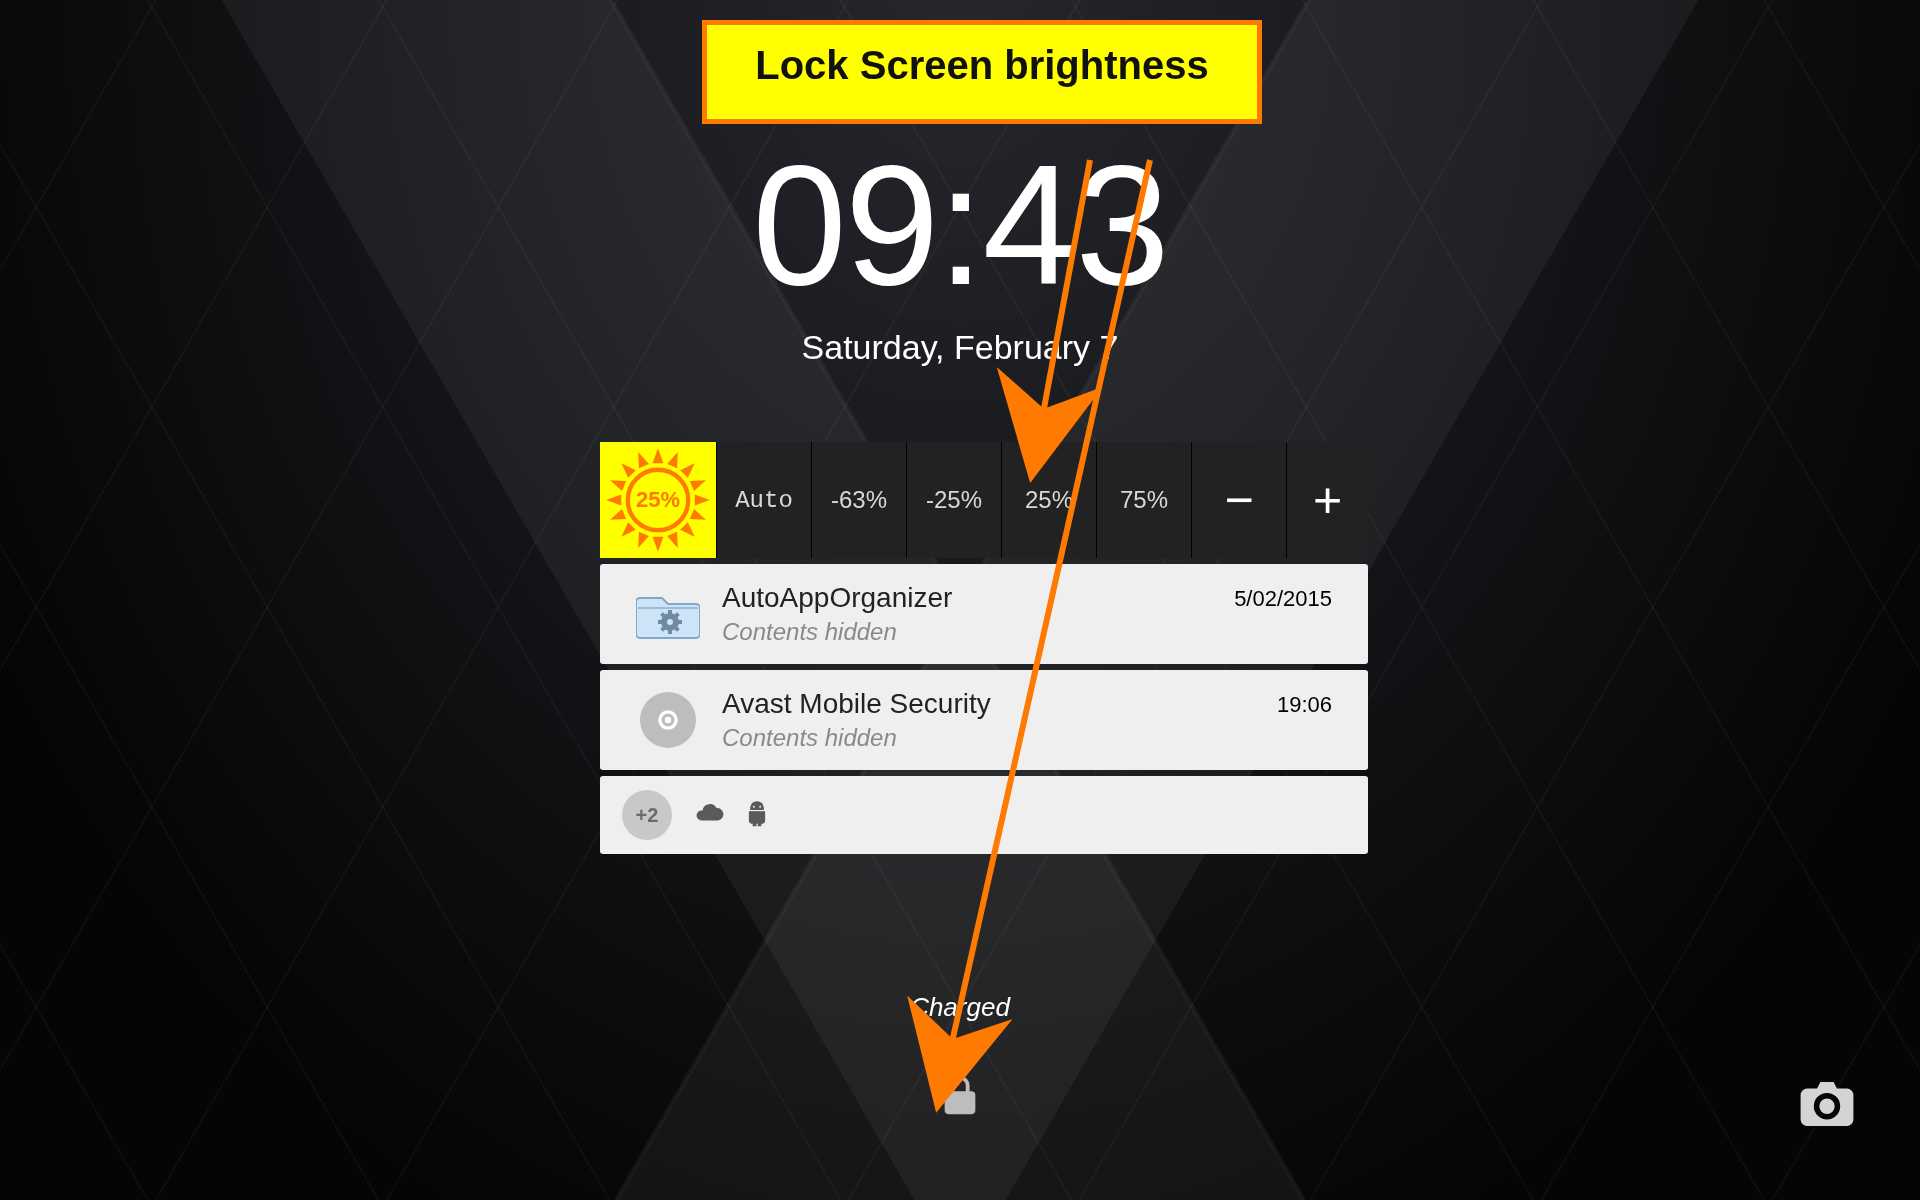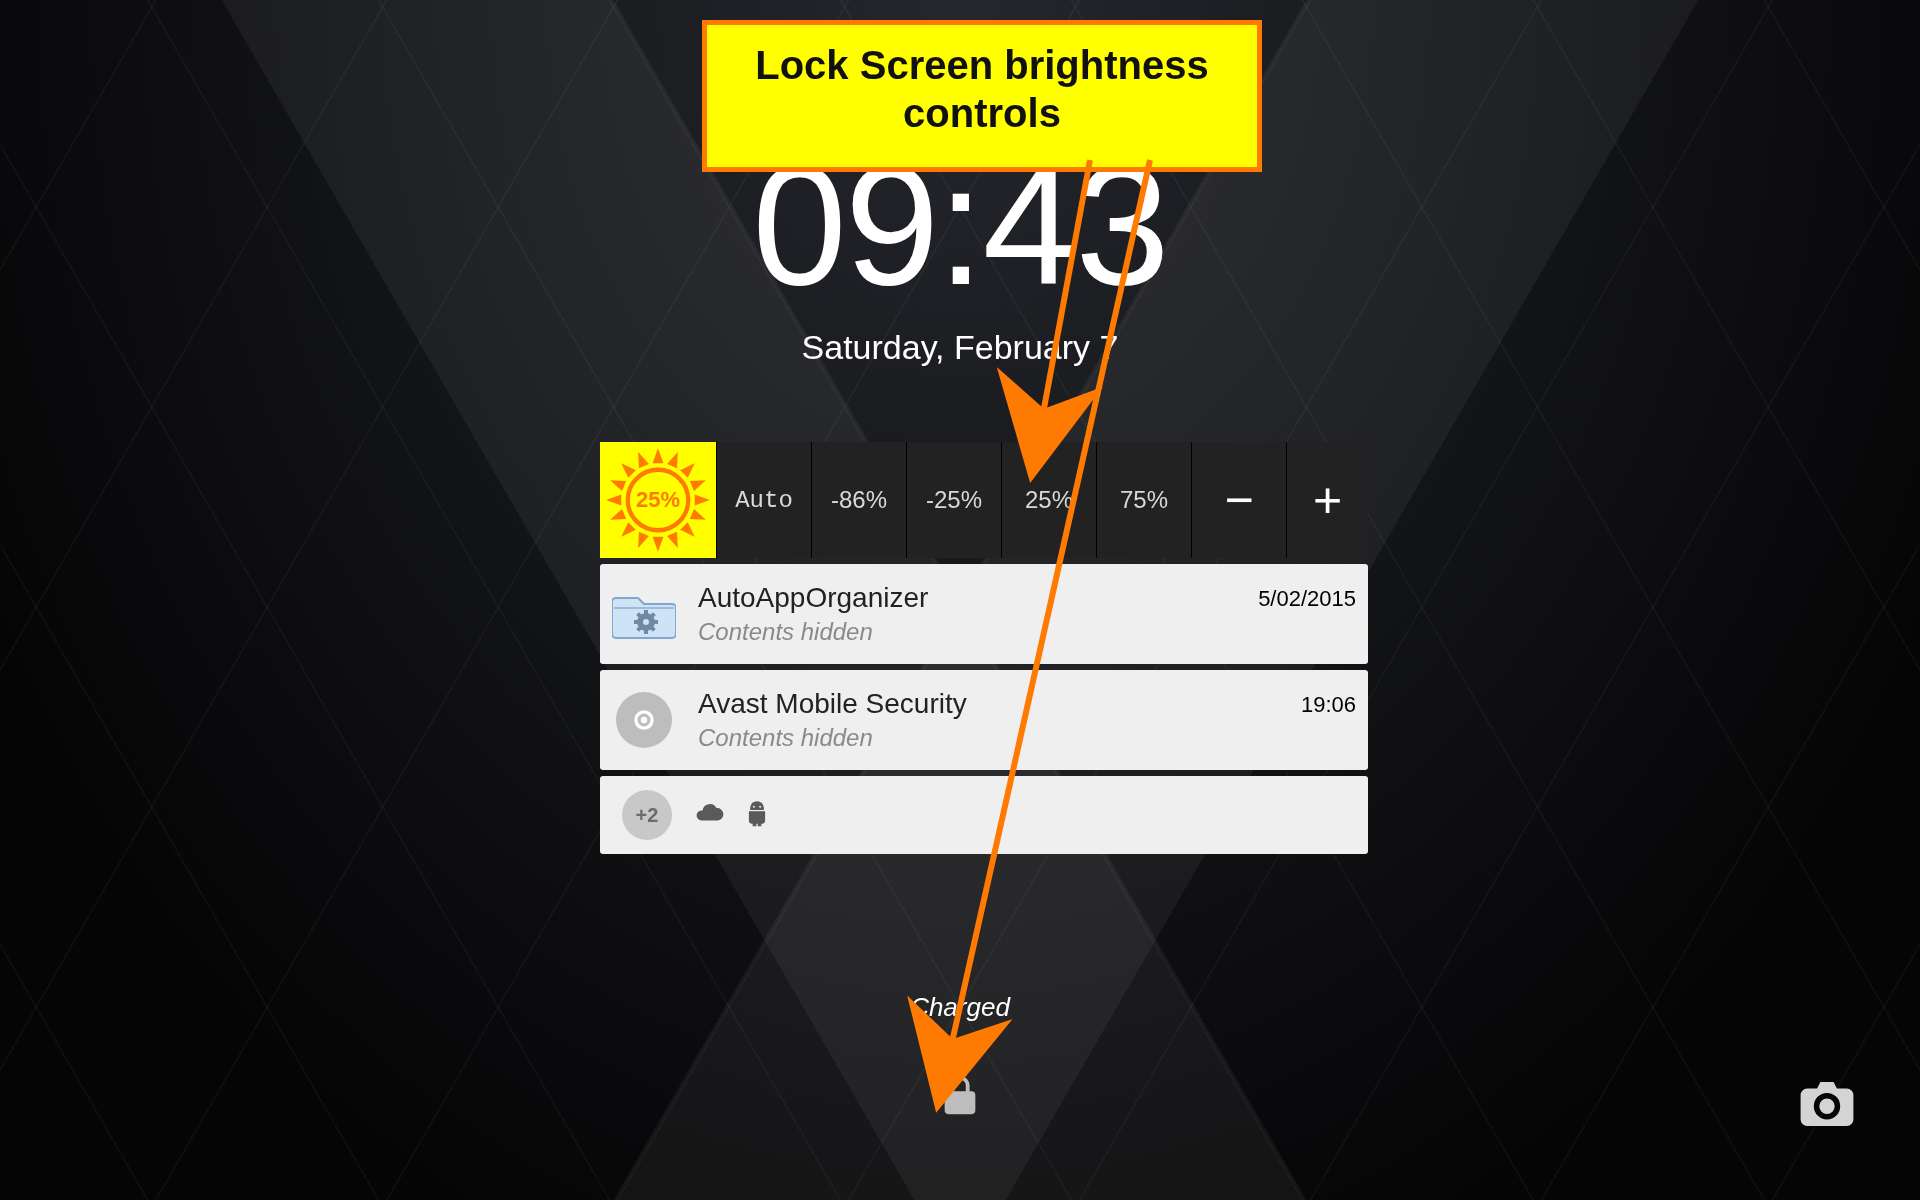--- a/index.html
+++ b/index.html
@@ -75,21 +75,21 @@
   .sun-badge svg { width:108px; height:108px; }
   .sun-badge .pct {
     position:absolute; color:#ff7a00; font-weight:700; font-size:22px;
   }
 
   
   .notif {
     margin-top: 6px;
     background: #efeff0;
     border-radius: 3px;
-    padding: 18px 12px;
+    padding: 18px 36px;
     display:flex; align-items:center; gap: 22px;
     color:#333;
   }
   .notif .icon { width:64px; height:64px; flex:0 0 64px; display:flex; align-items:center; justify-content:center; }
   .notif .body { flex:1; }
   .notif .title { font-size: 28px; color:#222; }
   .notif .sub   { font-size: 24px; color:#8a8a8a; font-style: italic; margin-top:4px; }
   .notif .meta  { font-size: 22px; color:#000000; align-self:flex-start; margin-top:4px; }
   .notif.summary { padding: 14px 22px; }
   .notif.summary .badge {
@@ -189,21 +189,21 @@
                       <polygon points="48,0 34,5 34,-5"></polygon>
                     </g>
                 </g>
               </g>
             </g>
           </svg>
           <div class="pct">25%</div>
         </div>
       </div>
       <div class="cell auto">Auto</div>
-      <div class="cell">-86%</div>
+      <div class="cell">-63%</div>
       <div class="cell">-25%</div>
       <div class="cell">25%</div>
       <div class="cell">75%</div>
       <div class="cell sign">−</div>
       <div class="cell sign last">+</div>
     </div>
 
     <div class="notif">
       <div class="icon folder-icon">
         <svg viewBox="0 0 64 52">
@@ -274,21 +274,20 @@
   </div>
 
   <div class="camera-icon">
     <svg viewBox="0 0 24 20">
         <path d="M9 0h6l1.5 3H21a3 3 0 0 1 3 3v11a3 3 0 0 1-3 3H3a3 3 0 0 1-3-3V6a3 3 0 0 1 3-3h4.5L9 0zm3 5a6 6 0 1 0 0 12 6 6 0 0 0 0-12zm0 2.5a3.5 3.5 0 1 1 0 7 3.5 3.5 0 0 1 0-7z"></path>
       </svg>
   </div>
 
   <div class="callout">
     <div>Lock Screen brightness</div>
-    <div>controls</div>
   </div>
 
   <svg class="arrows" width="1920" height="1200">
     <defs>
       <marker id="ah" viewBox="0 0 20 20" refX="10" refY="10" markerWidth="18" markerHeight="18" orient="auto">
         <path d="M0 0 L20 10 L0 20 L6 10 Z" fill="#ff7a00"></path>
       </marker>
     </defs>
 
     <line x1="1090" y1="160" x2="1040" y2="430" stroke="#ff7a00" stroke-width="6" marker-end="url(#ah)"></line>

